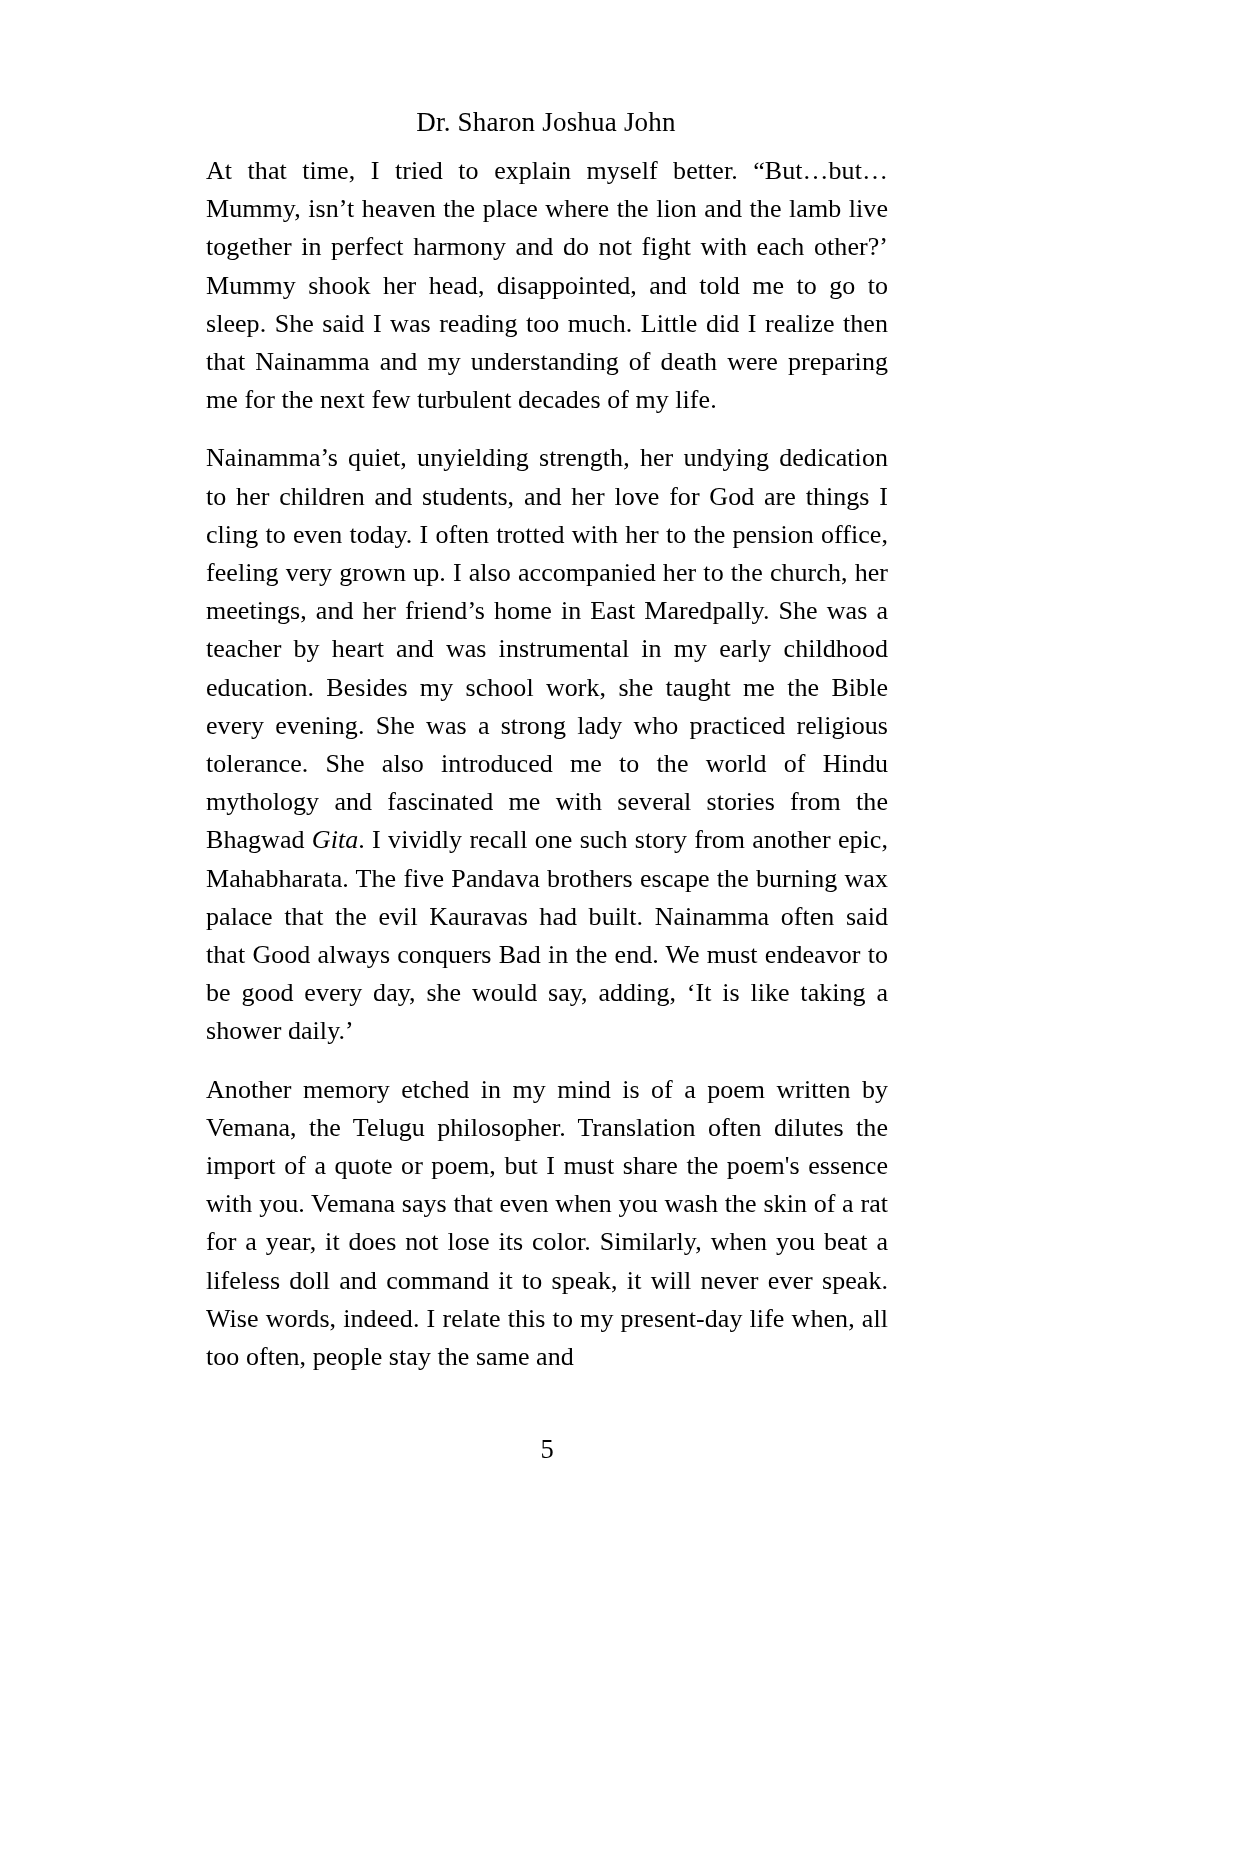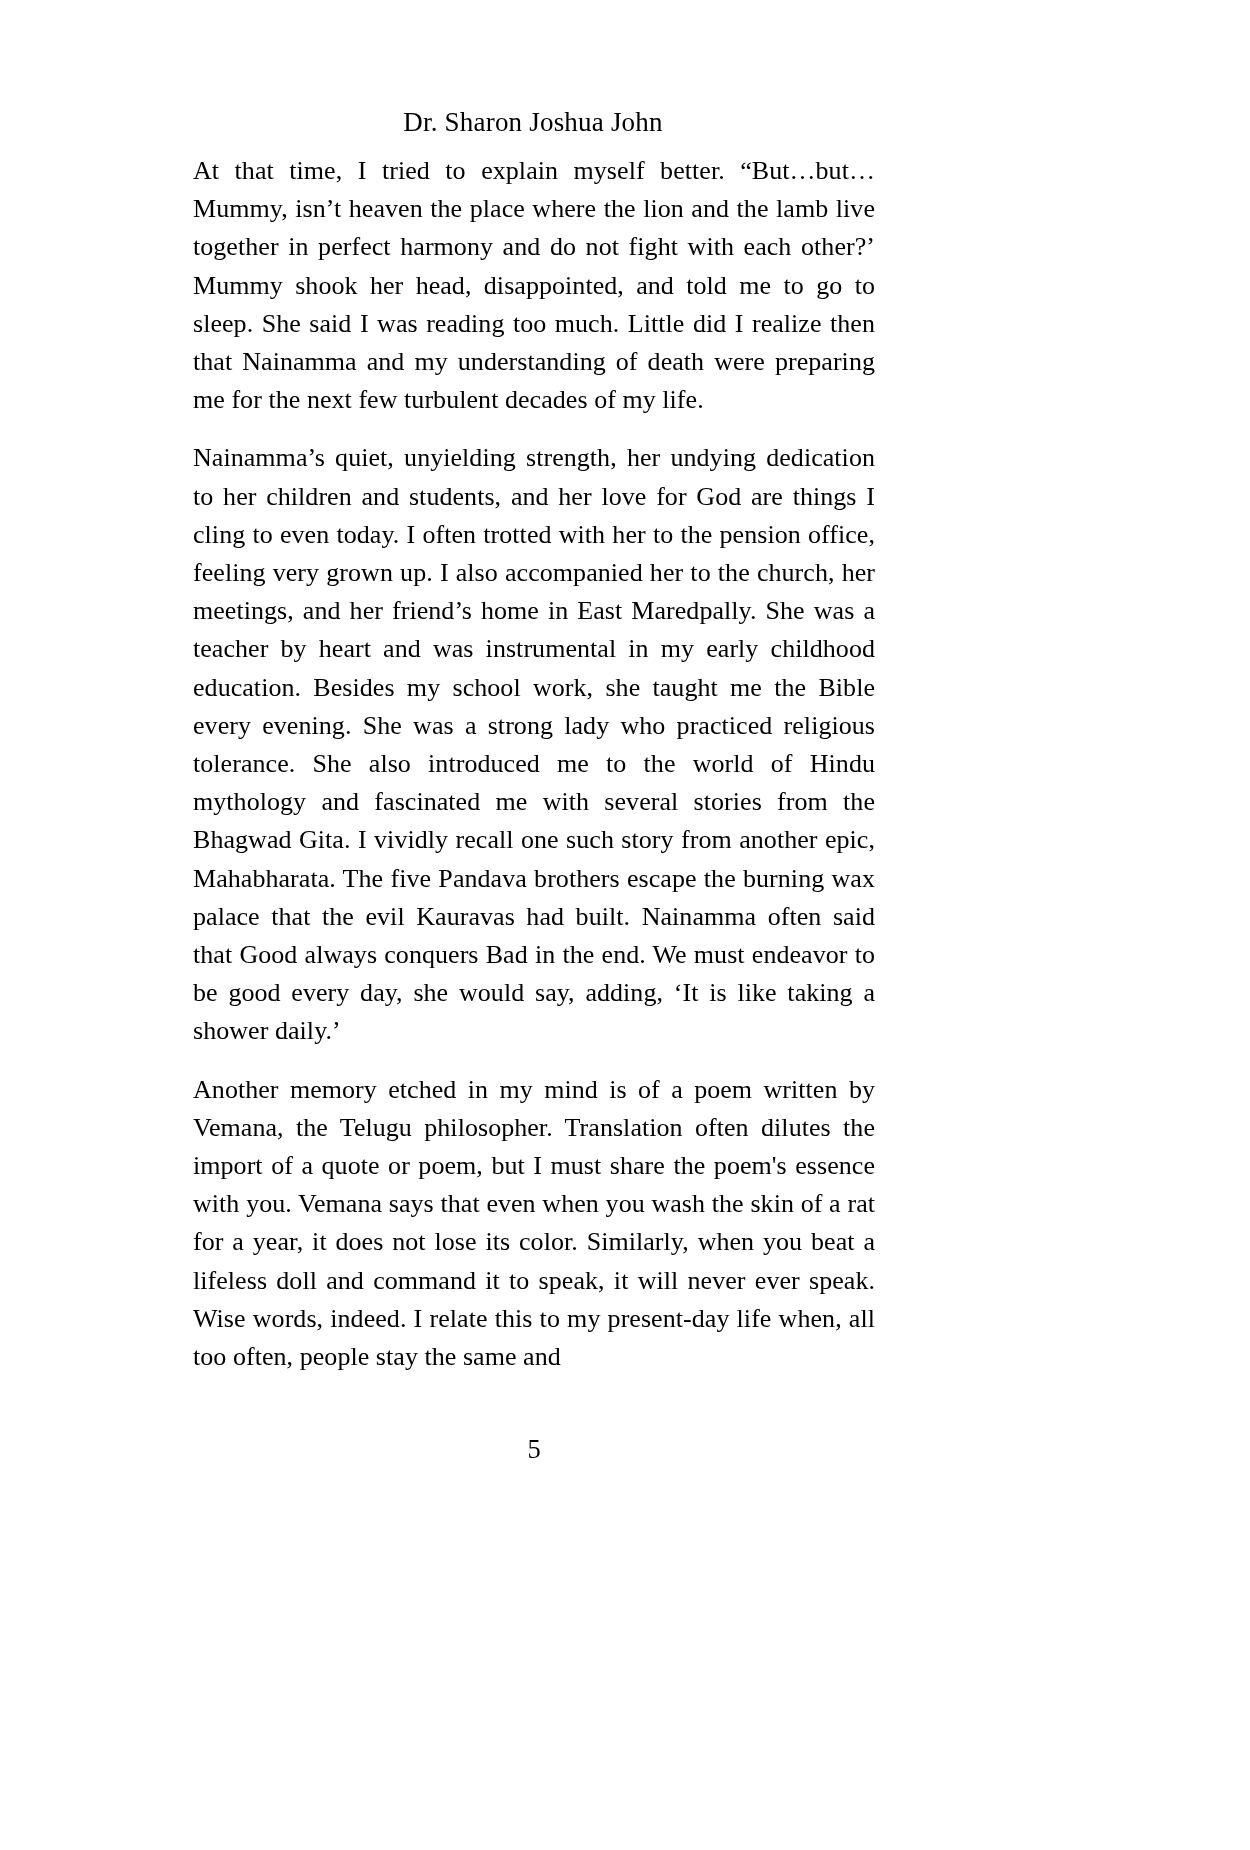--- a/index.html
+++ b/index.html
@@ -12,21 +12,21 @@
     height: 1850px;
     position: relative;
     font-family: "Liberation Serif", "DejaVu Serif", serif;
     color: #000000;
     overflow: hidden;
   }
 
   .page {
     position: absolute;
     top: 0;
-    left: 3px;
+    left: 16px;
     width: 1108px;
     height: 1850px;
     background: #ffffff;
     padding-left: 28px;
   }
 
   .running-head {
     position: absolute;
     top: 105px;
     left: 190px;
@@ -53,20 +53,21 @@
     -webkit-hyphens: none;
     hyphens: none;
     letter-spacing: 0.05px;
   }
 
   p.para:last-child {
     margin-bottom: 15px;
   }
 
   .ital {
+    font-style: italic;
   }
 
   .folio {
     position: absolute;
     top: 1432px;
     left: 190px;
     width: 682px;
     text-align: center;
     font-size: 26.5px;
     line-height: 34px;

